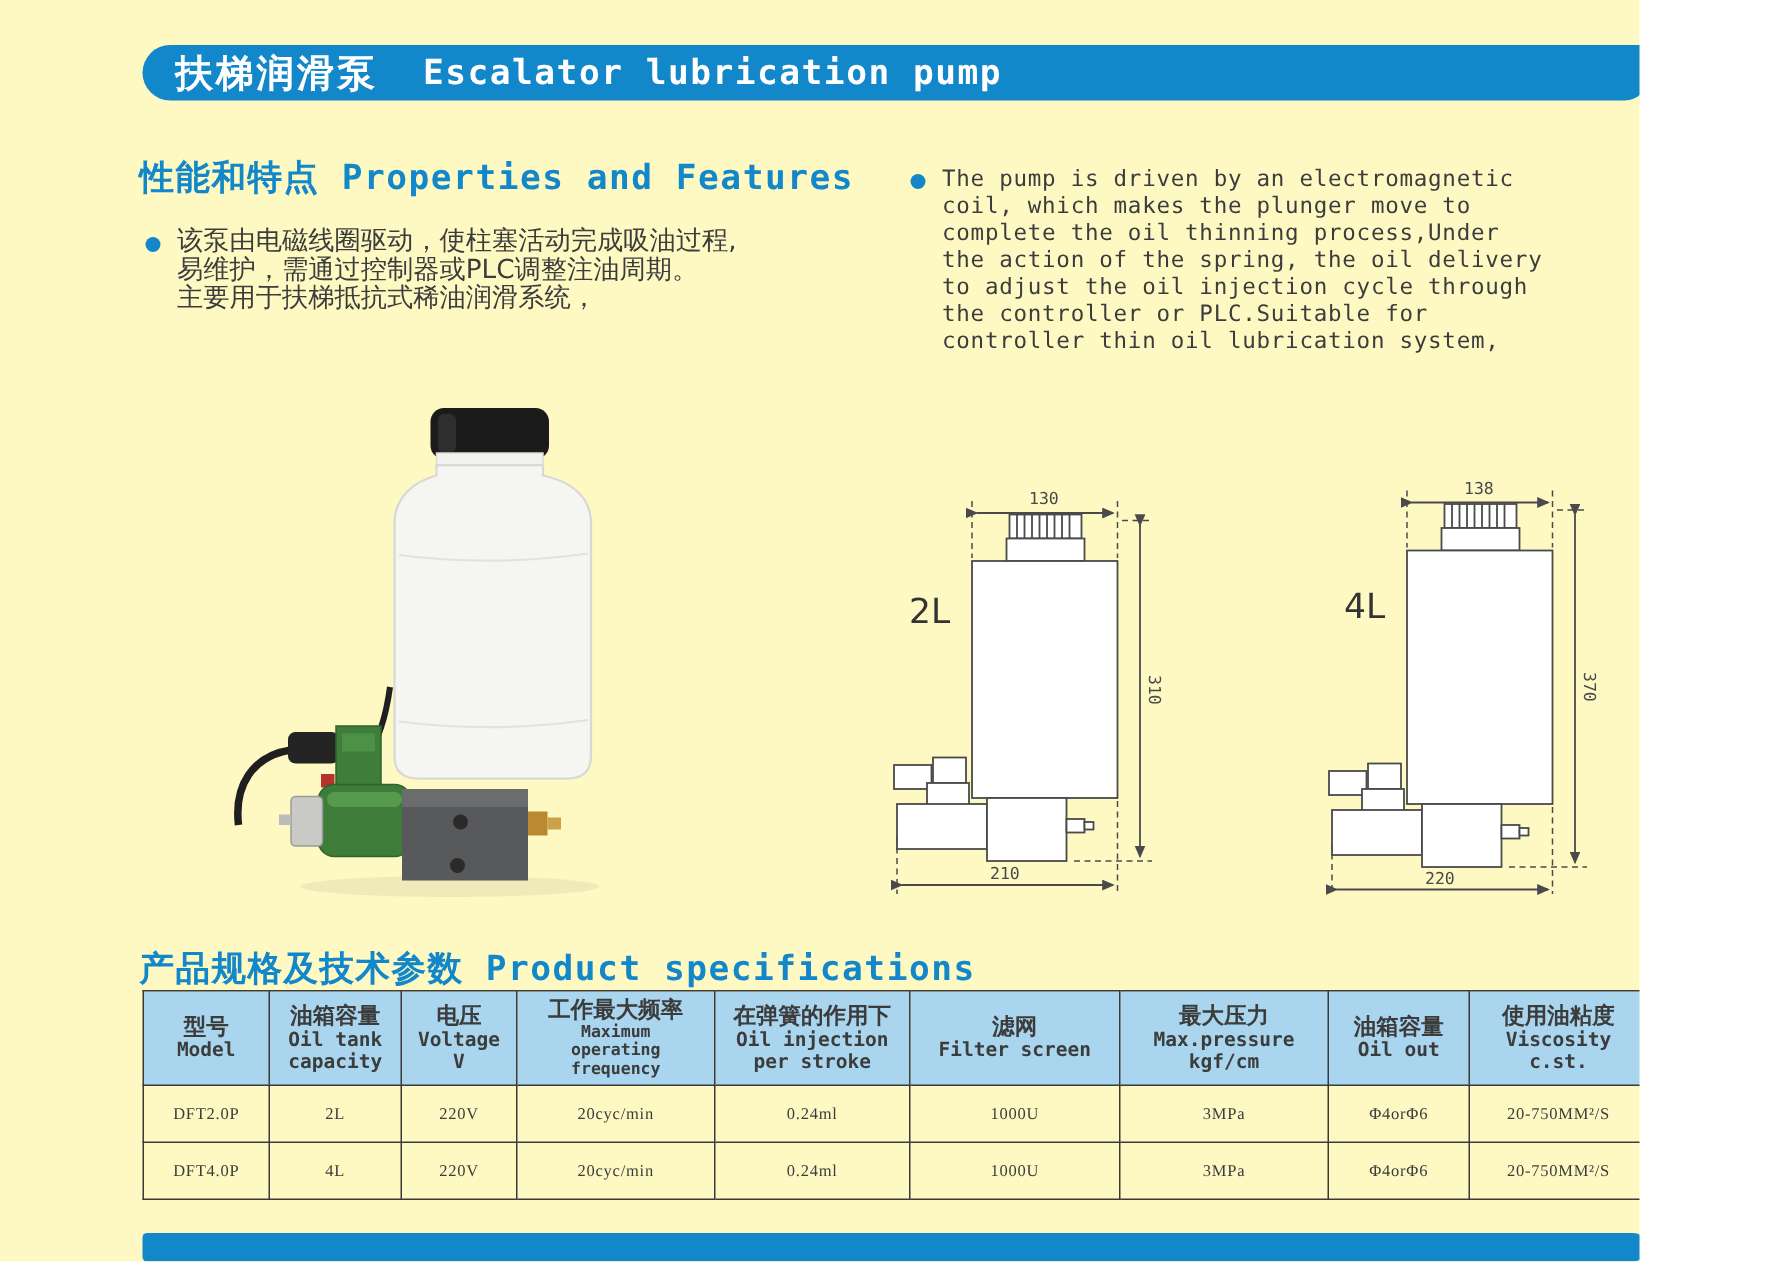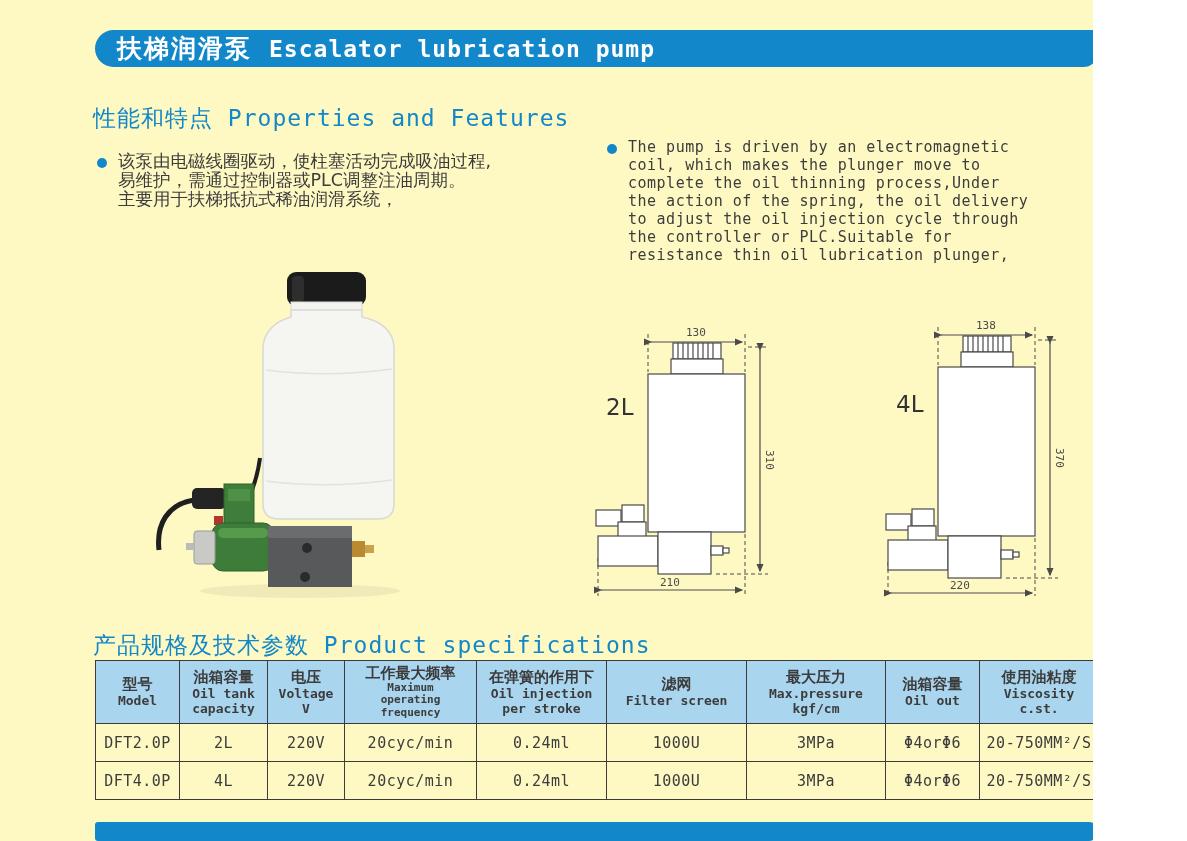--- a/index.html
+++ b/index.html
@@ -8,37 +8,37 @@
     font-family:"DejaVu Sans Mono","DejaVu Sans",monospace;color:var(--text,#3c3c3c);padding-left:44px;
   }
   
   .header-bar{
     position:absolute;left:95px;top:30px;width:1003px;height:37px;
     background:var(--accent,#1287c9);
     border-radius:19px 4px 15px 19px;
     display:flex;align-items:center;color:#fff;font-weight:bold;
   }
   .header-bar .zh{font-size:25px;margin-left:22px;letter-spacing:2px;font-family:"DejaVu Sans",sans-serif;}
-  .header-bar .en{font-size:23px;margin-left:17px;letter-spacing:1px;}
+  .header-bar .en{font-size:23px;margin-left:30px;letter-spacing:1px;}
   
   .section-heading{
-    position:absolute;left:93px;color:var(--accent,#1287c9);font-weight:normal;
+    position:absolute;left:93px;color:var(--accent,#1287c9);font-weight:bold;
     font-size:23px;letter-spacing:1px;white-space:nowrap;
   }
   #features-heading{top:103px;}
   #specs-heading{top:630px;}
   
   .bullet-block{position:absolute;display:flex;}
   .bullet-dot{
     width:10px;height:10px;border-radius:50%;background:var(--accent,#1287c9);
     flex:0 0 10px;margin-top:6px;margin-right:11px;
   }
   #zh-bullet{left:97px;top:152px;width:480px;}
   #zh-bullet .lines{font-size:17.5px;line-height:19px;font-family:"DejaVu Sans",sans-serif;}
-  #en-bullet{left:607px;top:110px;width:480px;margin-top:28px;}
+  #en-bullet{left:607px;top:110px;width:480px;}
   #en-bullet .lines{font-size:15px;line-height:18px;letter-spacing:.5px;}
   
   .photo-wrap{position:absolute;left:140px;top:258px;width:330px;height:345px;}
   .drawing{position:absolute;top:312px;width:300px;height:288px;}
   #drawing-2l{left:588px;}
   #drawing-4l{left:878px;}
   .drawing text{font-size:11px;fill:#4a4a4a;font-family:"DejaVu Sans Mono",monospace;}
   .drawing .dlabel{font-size:23px;fill:#333;font-family:"DejaVu Sans",sans-serif;}
   .dline{stroke:#4a4a4a;stroke-width:1.2;fill:none;}
   .dfill{stroke:#4a4a4a;stroke-width:1.2;fill:#fff;}
@@ -46,21 +46,21 @@
   
   .spec-table{
     position:absolute;left:95px;top:660px;width:1003px;border-collapse:collapse;
     table-layout:fixed;
     border-radius:22px;
   }
   .spec-table th,.spec-table td{
     border:1.6px solid #3b3b3b;text-align:center;vertical-align:middle;padding:0;
   }
   .spec-table thead th{background:var(--table_header_bg,#a9d5ee);height:62px;}
-  .spec-table tbody td{height:37px;font-size:15px;letter-spacing:.5px;}
+  .spec-table tbody td{height:37px;font-size:11px;letter-spacing:.5px;font-family:Liberation Serif, serif;}
   .th-zh{display:block;font-size:15px;font-weight:bold;font-family:"DejaVu Sans",sans-serif;line-height:17px;}
   .th-en{display:block;font-size:13px;font-weight:bold;line-height:15px;}
   .th-en.small{font-size:11px;line-height:12.5px;}
   
   .footer-bar{
     position:absolute;left:95px;top:822px;width:1003px;height:19px;
     background:var(--accent,#1287c9);border-radius:3px 9px 9px 3px;
   }
 </style>
 </head>
@@ -86,21 +86,21 @@
 
   <div class="bullet-block" id="en-bullet">
     <span class="bullet-dot"></span>
     <div class="lines">
         <div>The pump is driven by an electromagnetic</div>
         <div>coil, which makes the plunger move to</div>
         <div>complete the oil thinning process,Under</div>
         <div>the action of the spring, the oil delivery</div>
         <div>to adjust the oil injection cycle through</div>
         <div>the controller or PLC.Suitable for</div>
-        <div>resistance thin oil lubrication plunger,</div>
+        <div>controller thin oil lubrication system,</div>
       </div>
   </div>
 
   <div class="photo-wrap">
     <svg width="330" height="345" viewBox="0 0 330 345">
       <ellipse cx="160" cy="333" rx="100" ry="7" fill="#000" opacity="0.06"></ellipse>
 
       <rect x="147" y="14" width="79" height="34" rx="9" fill="#1b1b1b"></rect>
       <rect x="152" y="18" width="12" height="26" rx="4" fill="#2e2e2e"></rect>
 

